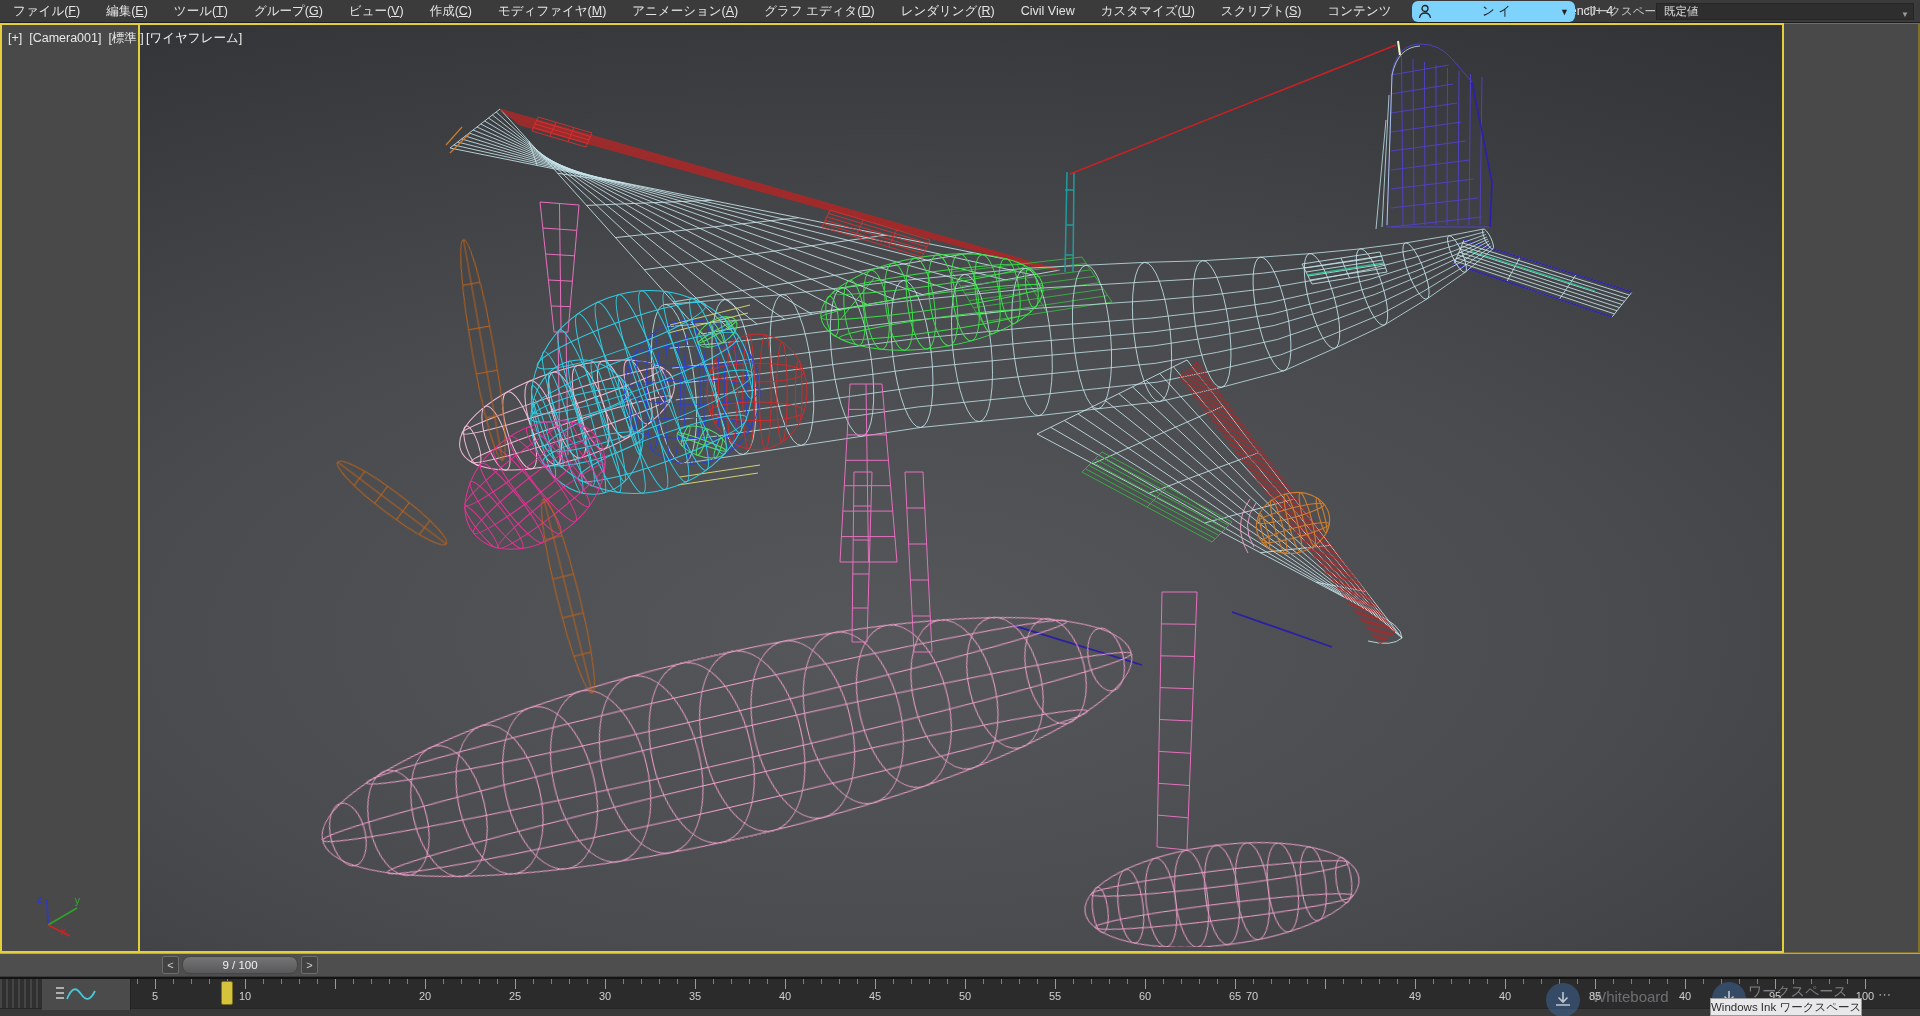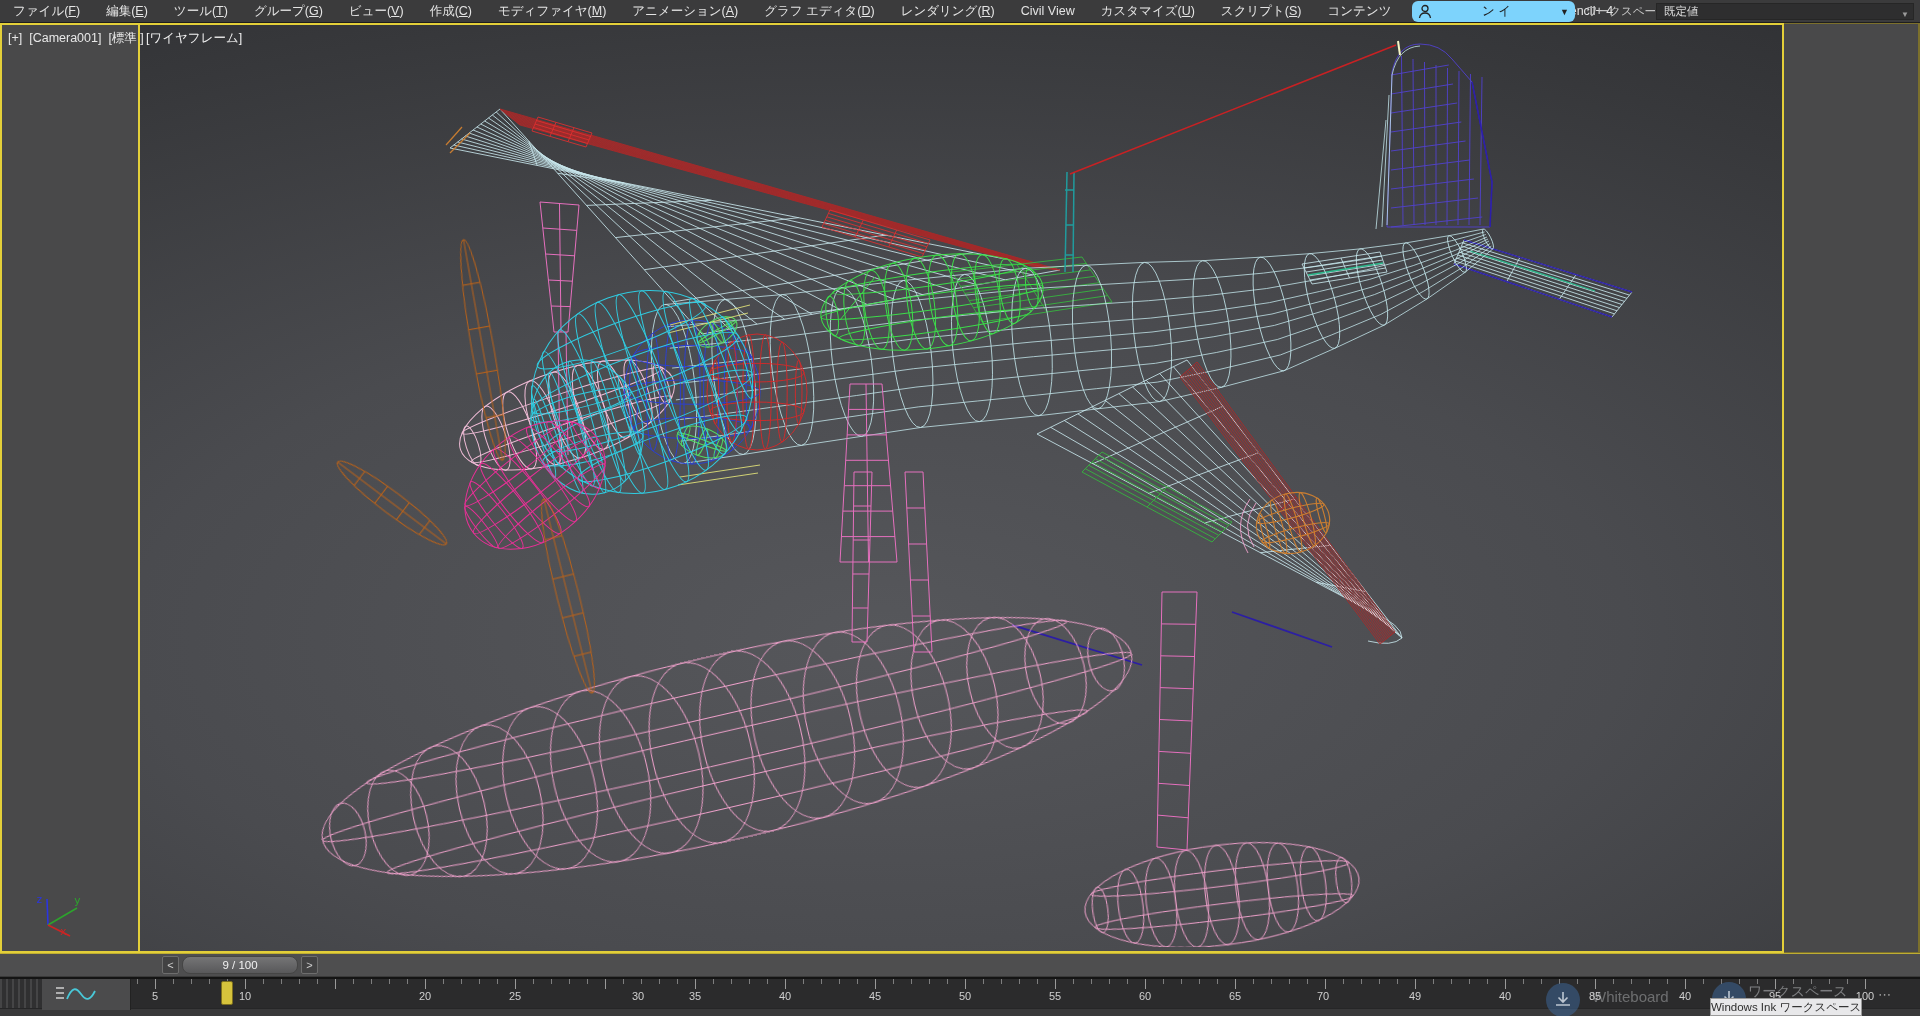--- a/index.html
+++ b/index.html
@@ -776,29 +776,29 @@
         <div class="tick minor" style="left: 1811px;"></div>
         <div class="tick minor" style="left: 1829px;"></div>
         <div class="tick minor" style="left: 1847px;"></div>
         <div class="tick major" style="left: 1865px;"></div>
         <div class="tick-label" style="left: 65px;">0</div>
         <div class="tick-label" style="left: 155px;">5</div>
         <div class="tick-label" style="left: 245px;">10</div>
         <div class="tick-label" style="left: 350px; margin-top: 16px;">15</div>
         <div class="tick-label" style="left: 425px;">20</div>
         <div class="tick-label" style="left: 515px;">25</div>
-        <div class="tick-label" style="left: 638px;">30</div>
+        <div class="tick-label" style="left: 605px;">30</div>
         <div class="tick-label" style="left: 695px;">35</div>
         <div class="tick-label" style="left: 785px;">40</div>
         <div class="tick-label" style="left: 875px;">45</div>
         <div class="tick-label" style="left: 965px;">50</div>
         <div class="tick-label" style="left: 1055px;">55</div>
         <div class="tick-label" style="left: 1145px;">60</div>
         <div class="tick-label" style="left: 1235px;">65</div>
-        <div class="tick-label" style="left: 1323px;">70</div>
+        <div class="tick-label" style="left: 1252px;">70</div>
         <div class="tick-label" style="left: 1415px;">49</div>
         <div class="tick-label" style="left: 1505px;">40</div>
         <div class="tick-label" style="left: 1595px;">85</div>
         <div class="tick-label" style="left: 1685px;">40</div>
         <div class="tick-label" style="left: 1775px;">95</div>
         <div class="tick-label" style="left: 1865px;">100</div>
       </div>
     <div id="grip"></div>
     <div id="mce-btn">
       <svg width="89" height="31" viewBox="0 0 89 31">

